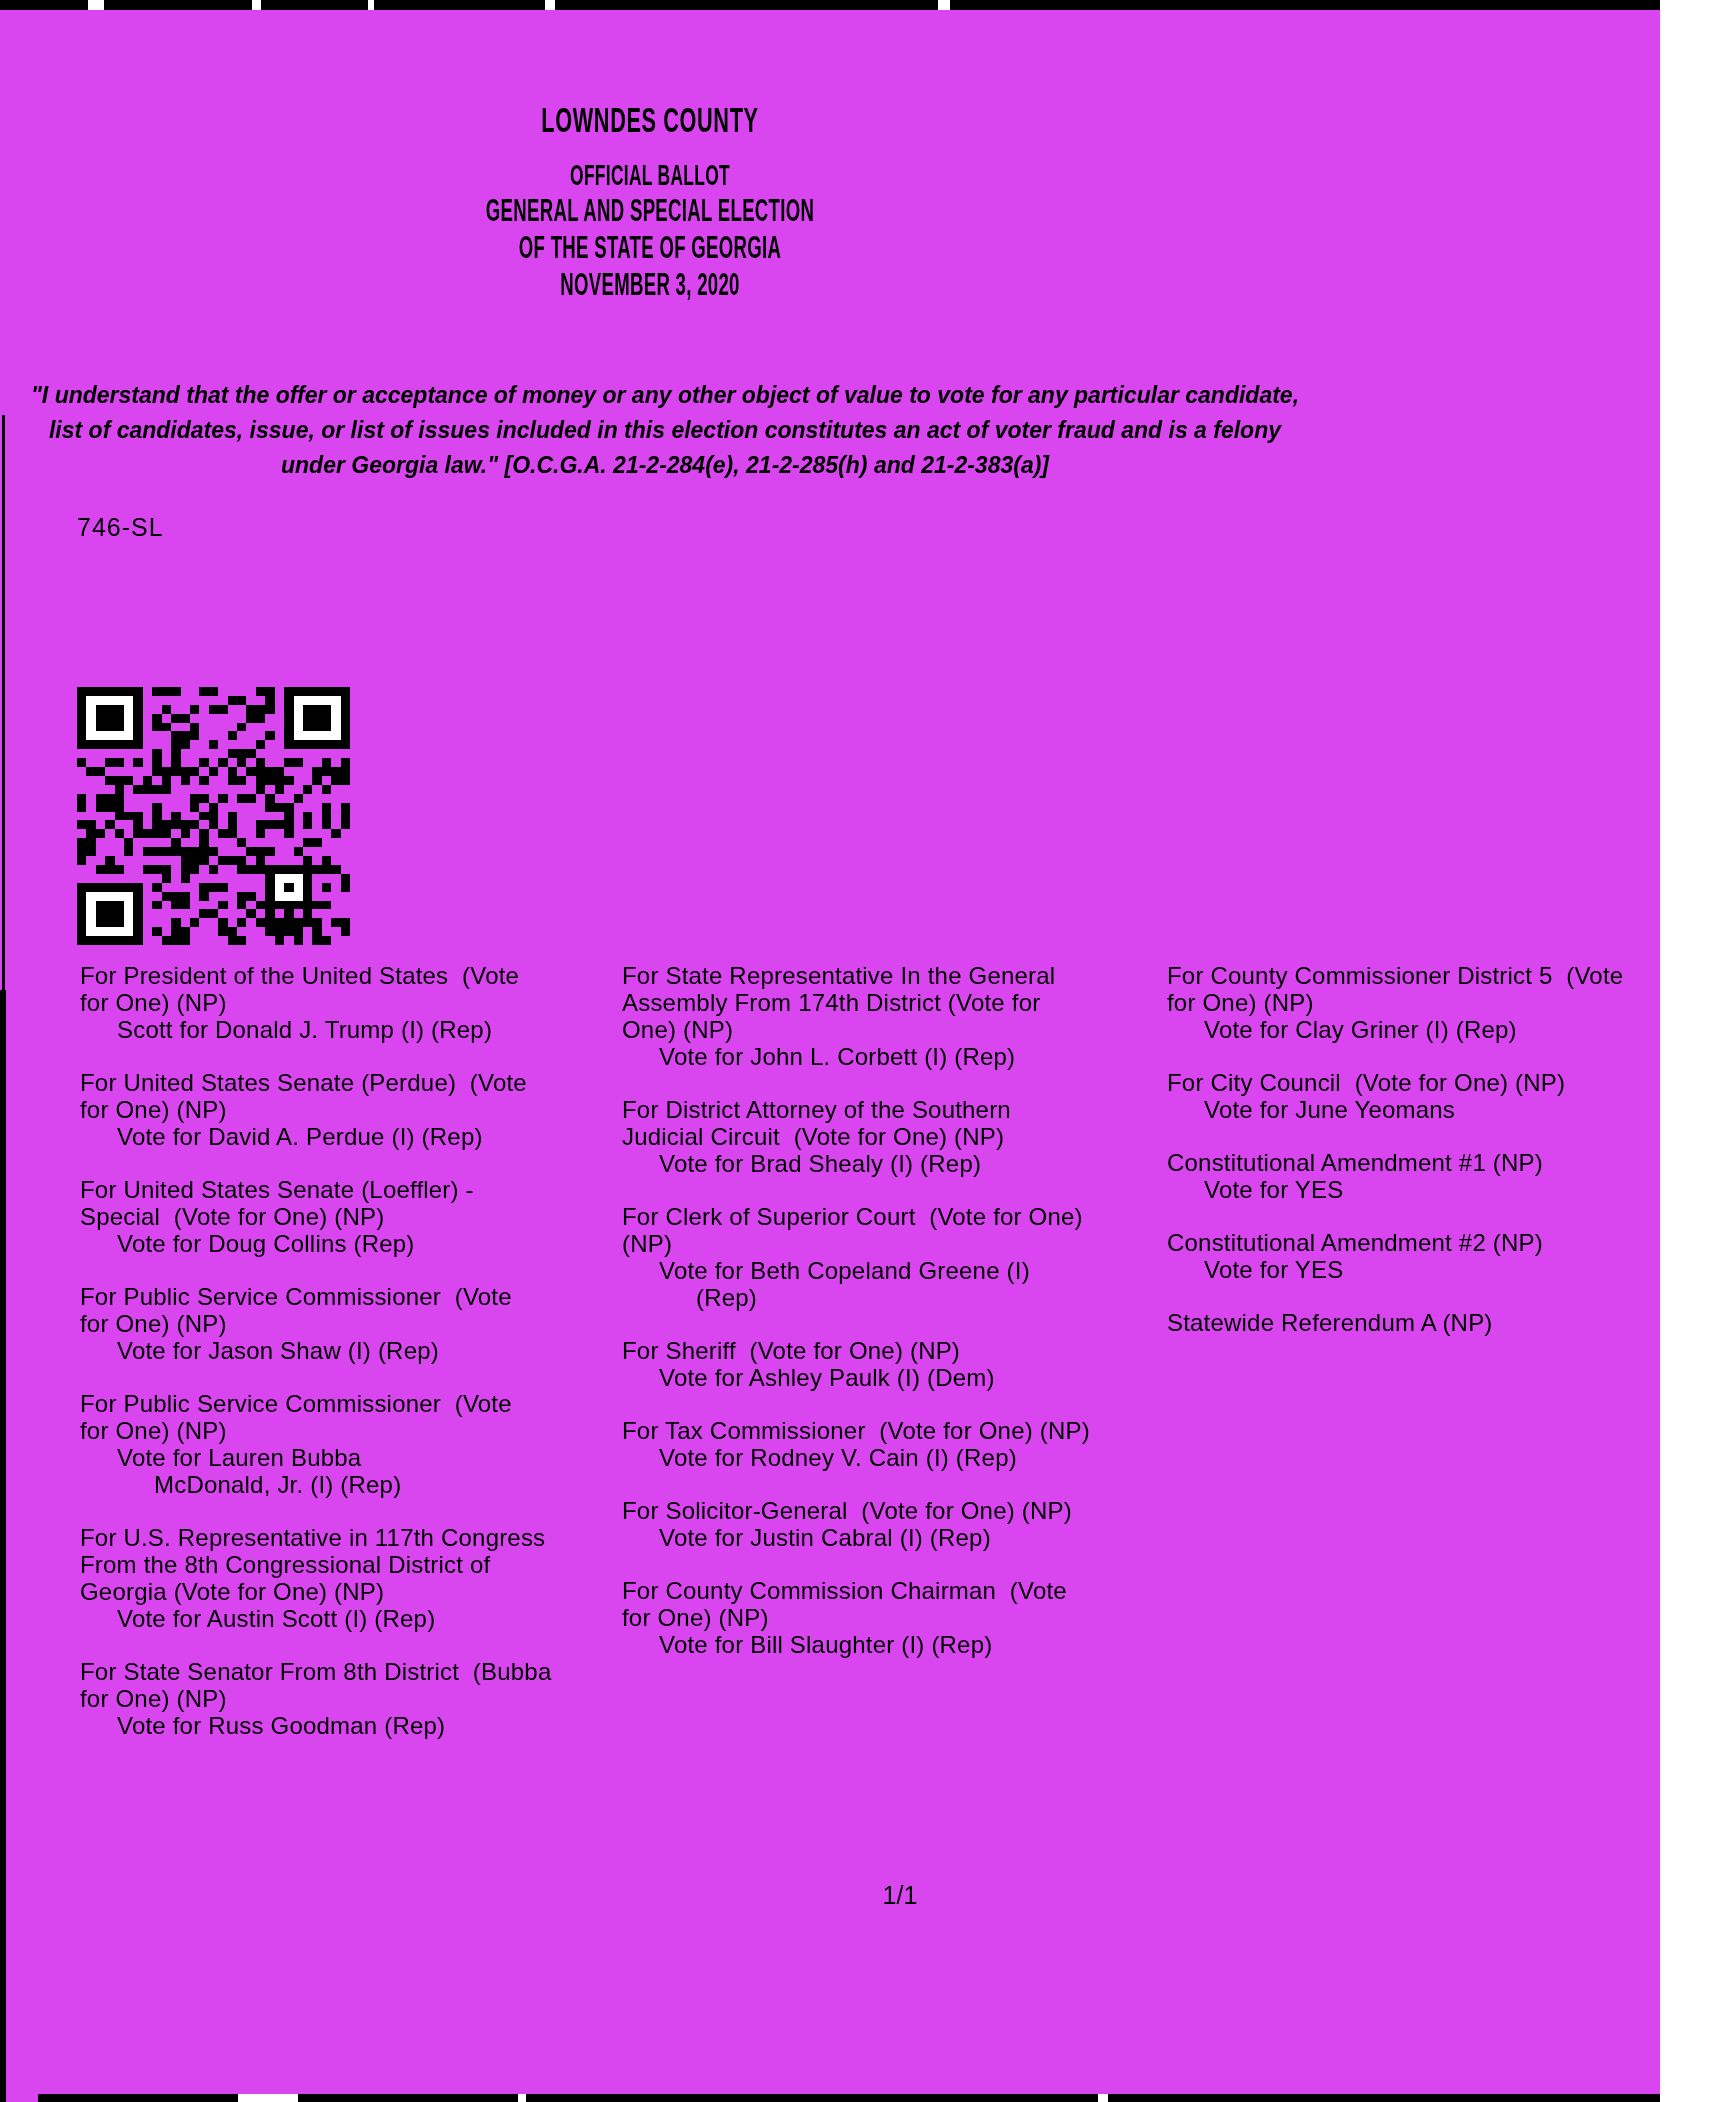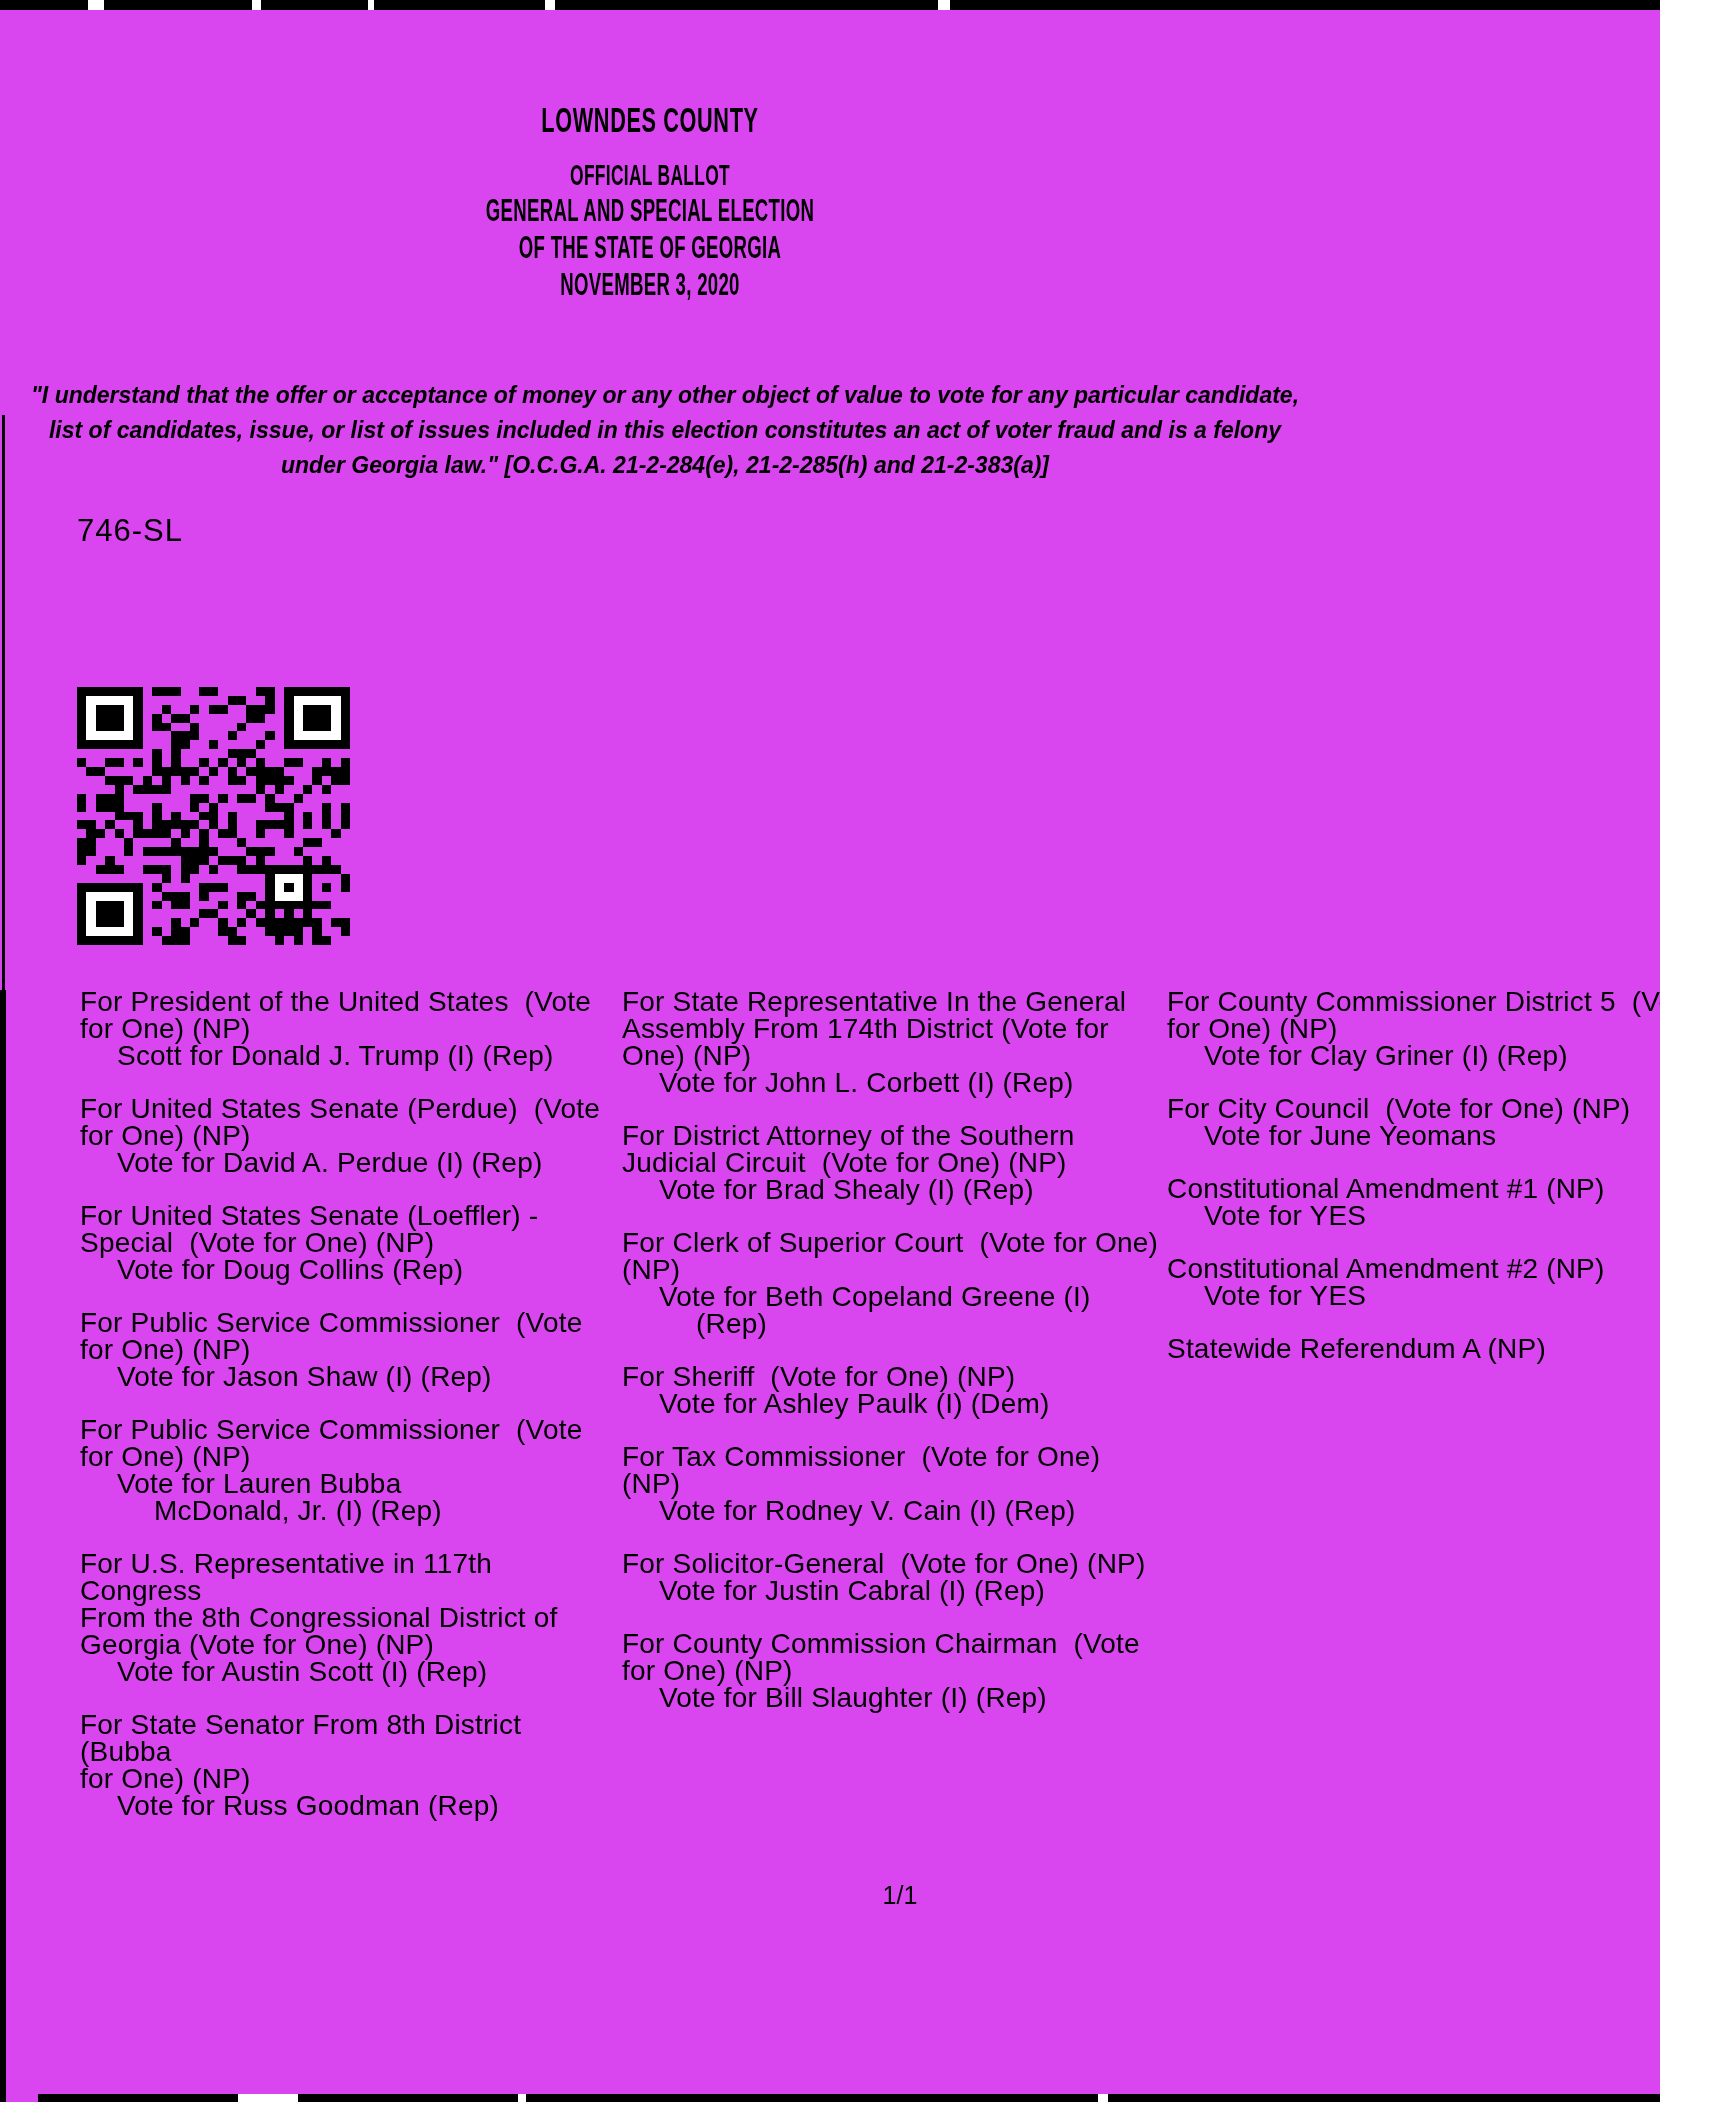--- a/index.html
+++ b/index.html
@@ -17,26 +17,26 @@
   
   .header{position:absolute;left:0;top:100px;width:1300px;text-align:center;font-weight:bold;}
   .h-county{font-size:35px;line-height:40px;transform:scaleX(0.62);letter-spacing:1px;}
   .h-ballot{font-size:29px;line-height:34px;margin-top:18px;transform:scaleX(0.60);letter-spacing:0.5px;}
   .h-election{font-size:31px;line-height:37px;}
   .h-election div{transform:scaleX(0.60);letter-spacing:0.5px;}
 
   .disclaimer{position:absolute;left:10px;top:378px;width:1310px;text-align:center;
               font-style:italic;font-weight:bold;font-size:23px;line-height:35px;white-space:pre-line;}
 
-  .ballot-code{position:absolute;left:77px;top:513px;font-size:31px;letter-spacing:1px;}
+  .ballot-code{position:absolute;left:77px;top:513px;font-size:25px;letter-spacing:1px;}
 
   .qr{position:absolute;left:77px;top:687px;width:273px;height:258px;}
 
   
-  .col{position:absolute;top:988px;font-size:28px;line-height:27px;letter-spacing:0.2px;}
+  .col{position:absolute;top:962px;font-size:24px;line-height:27px;letter-spacing:0.2px;}
   .col1{left:80px;width:535px;}
   .col2{left:622px;width:540px;}
   .col3{left:1167px;width:558px;}
   .contest{margin-bottom:26px;}
   .ct,.cv{white-space:pre-wrap;}
   .cv{padding-left:74px;text-indent:-37px;}
 
   .page-number{position:absolute;left:840px;top:1881px;width:120px;text-align:center;font-size:25px;}
 </style>
 </head>

